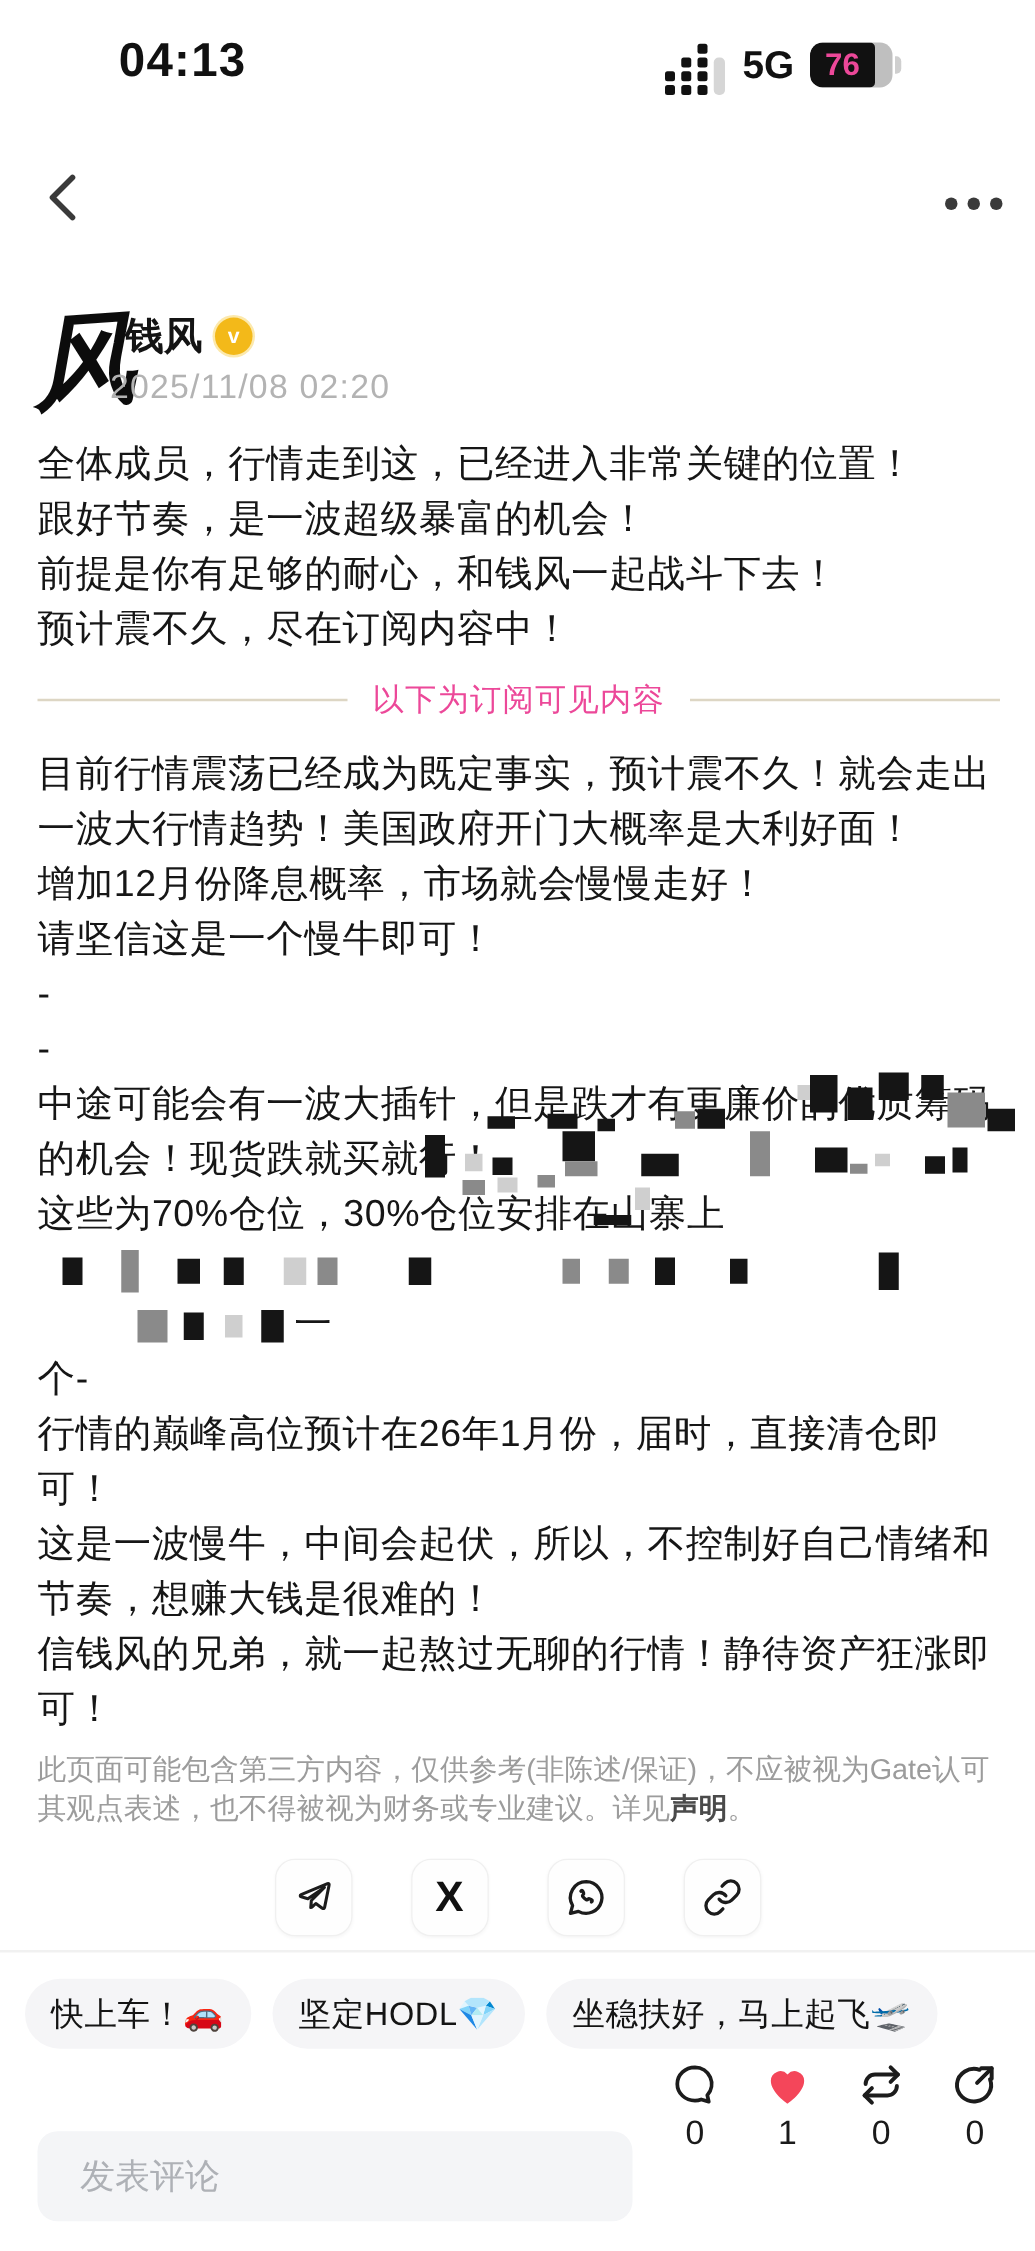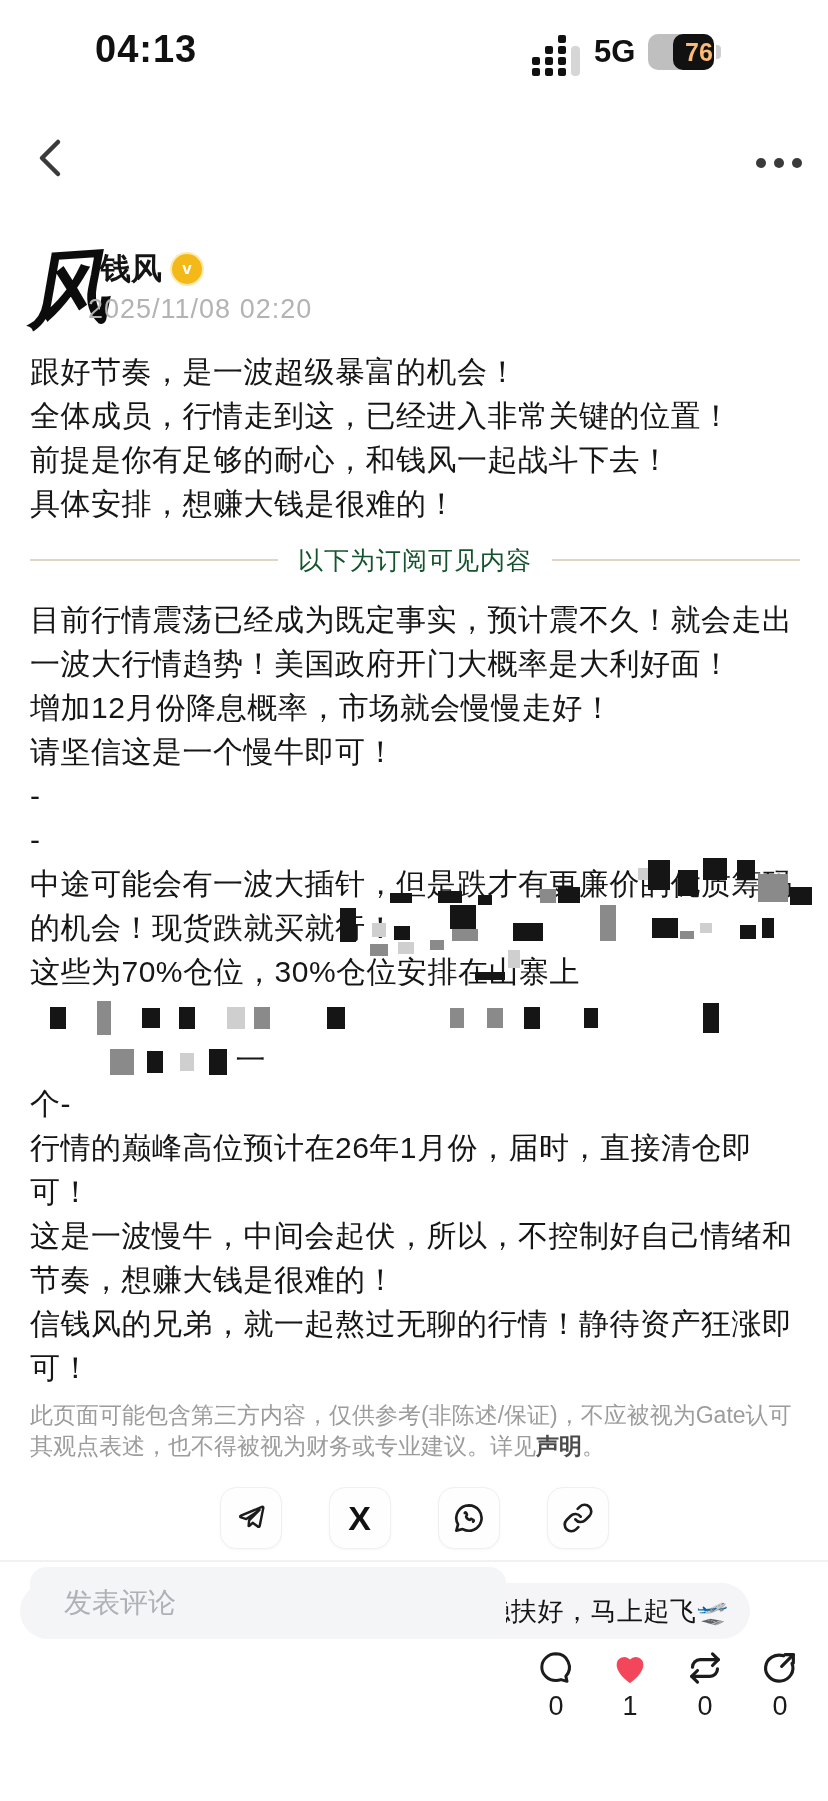--- a/index.html
+++ b/index.html
@@ -10,60 +10,60 @@
   }
   
   .time{position:absolute;left:95px;top:28px;font-size:38px;font-weight:700;letter-spacing:1px;color:#111;}
   .signal{position:absolute;left:532px;top:40px;display:flex;align-items:flex-end;gap:5px;height:36px;}
   .sig-col{display:flex;flex-direction:column;gap:3px;}
   .sig-dot{width:8px;height:8px;border-radius:2px;background:#111;}
   .sig-bar{width:9px;height:30px;border-radius:4px;background:#d6d6d6;}
   .net{position:absolute;left:594px;top:34px;font-size:31px;font-weight:600;color:#111;}
   .battery{position:absolute;left:648px;top:34px;width:66px;height:36px;border-radius:10px;background:#bfbfbf;overflow:hidden;}
   .battery .fill{position:absolute;left:0;top:0;bottom:0;width:52px;background:#111;border-radius:10px 4px 4px 10px;
-    color:#fdba74;font-size:25px;font-weight:700;display:flex;align-items:center;justify-content:center;margin-left:25px;}
+    color:#ec4899;font-size:25px;font-weight:700;display:flex;align-items:center;justify-content:center;}
   .battery-tip{position:absolute;left:716px;top:45px;width:5px;height:14px;border-radius:0 4px 4px 0;background:#cfcfcf;}
   
   .back{position:absolute;left:32px;top:136px;width:40px;height:44px;cursor:pointer;}
   .more{position:absolute;left:756px;top:158px;display:flex;gap:8px;cursor:pointer;}
   .more i{width:10px;height:10px;border-radius:50%;background:#3a3a3a;}
   
   .avatar{position:absolute;left:26px;top:240px;width:80px;height:100px;
     font-family:"Liberation Serif","DejaVu Serif",serif;font-weight:700;font-style:italic;
     font-size:82px;line-height:100px;color:#0c0c0c;transform:rotate(-4deg);}
   .uname{position:absolute;left:100px;top:248px;font-size:31px;font-weight:700;color:#141414;display:flex;align-items:center;gap:10px;}
   .badge{width:30px;height:30px;border-radius:50%;background:#f3b919;display:flex;align-items:center;justify-content:center;
     color:#fff;font-size:17px;font-weight:700;box-shadow:0 0 0 2px #fce9ad;}
   .pdate{position:absolute;left:88px;top:294px;font-size:27px;color:#b3b3b3;letter-spacing:1px;}
   
   .content{position:absolute;left:30px;top:350px;width:770px;font-size:30px;line-height:44px;letter-spacing:.5px;color:#161616;}
   .content p{margin:0;position:relative;}
   .divider{display:flex;align-items:center;gap:20px;margin:12px 0 16px;}
   .divider .line{flex:1;height:2px;background:#ddd6c4;}
-  .divider .dlabel{color:#14532d;font-size:25px;letter-spacing:1px;white-space:nowrap;}
+  .divider .dlabel{color:#ec4899;font-size:25px;letter-spacing:1px;white-space:nowrap;}
   
   .rb{position:absolute;background:#151515;}
   .rb.g{background:#8a8a8a;} .rb.l{background:#cfcfcf;}
   .bk{display:inline-block;vertical-align:middle;background:#151515;}
   .bk.g{background:#8a8a8a;} .bk.l{background:#cfcfcf;}
   .disclaimer{margin-top:10px;font-size:23px;line-height:31px;letter-spacing:0;color:#9c9c9c;}
   .disclaimer .stmt{color:#4a4a4a;font-weight:700;cursor:pointer;}
   
   .share-row{position:absolute;top:1487px;left:0;width:828px;display:flex;justify-content:center;gap:47px;}
   .share-btn{width:60px;height:60px;border-radius:16px;background:#fefefe;border:1px solid #f0f0f0;
     box-shadow:0 1px 3px rgba(0,0,0,.04);display:flex;align-items:center;justify-content:center;cursor:pointer;}
   .share-btn svg{stroke:#1c1c1c;fill:none;stroke-width:2;stroke-linecap:round;stroke-linejoin:round;}
   .xglyph{font-size:34px;font-weight:800;color:#111;line-height:1;}
   .hline{position:absolute;top:1560px;left:0;width:828px;height:2px;background:#f1f1f1;}
   
   .chips{position:absolute;top:1583px;left:20px;width:800px;display:flex;gap:17px;}
   .chip{height:56px;padding:0 21px;border-radius:28px;background:#f5f5f7;display:flex;align-items:center;
     font-size:26px;color:#141414;letter-spacing:.5px;white-space:nowrap;cursor:pointer;}
   
-  .comment-input{position:absolute;top:1567px;left:30px;width:476px;height:72px;border-radius:16px;background:#f4f5f7;border:none;
+  .comment-input{position:absolute;top:1705px;left:30px;width:476px;height:72px;border-radius:16px;background:#f4f5f7;border:none;
     font-size:28px;color:#333;padding:0 0 0 34px;outline:none;font-family:inherit;box-sizing:border-box;}
   .comment-input::placeholder{color:#aeb1b6;}
   .action{position:absolute;top:1648px;width:64px;text-align:center;cursor:pointer;}
   .action .cnt{font-size:27px;color:#1a1a1a;margin-top:3px;}
   .action svg{display:block;margin:0 auto;}
 </style>
 </head>
 <body>
 
 <div class="time">04:13</div>
@@ -103,24 +103,24 @@
 </div>
 
 <div class="avatar">风</div>
 <div class="uname">
   <span>钱风</span>
   <span class="badge">v</span>
 </div>
 <div class="pdate">2025/11/08 02:20</div>
 
 <div class="content">
+  <p>全体成员，行情走到这，已经进入非常关键的位置！</p>
   <p>跟好节奏，是一波超级暴富的机会！</p>
-  <p>全体成员，行情走到这，已经进入非常关键的位置！</p>
   <p>前提是你有足够的耐心，和钱风一起战斗下去！</p>
-  <p>具体安排，想赚大钱是很难的！</p>
+  <p>预计震不久，尽在订阅内容中！</p>
 
   <div class="divider">
     <span class="line"></span>
     <span class="dlabel">以下为订阅可见内容</span>
     <span class="line"></span>
   </div>
 
   <p>目前行情震荡已经成为既定事实，预计震不久！就会走出一波大行情趋势！美国政府开门大概率是大利好面！</p>
   <p>增加12月份降息概率，市场就会慢慢走好！</p>
   <p>请坚信这是一个慢牛即可！</p>

